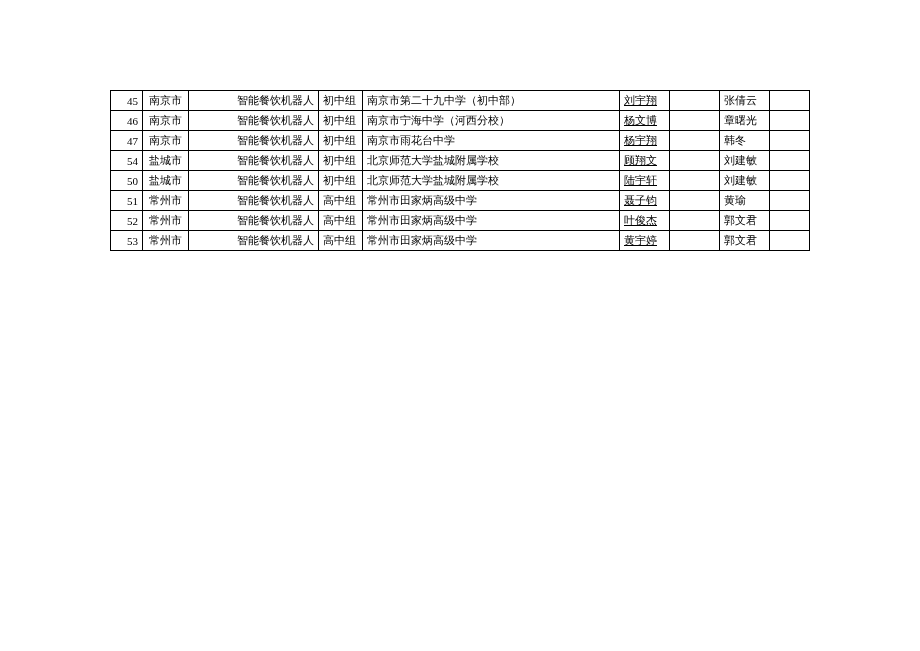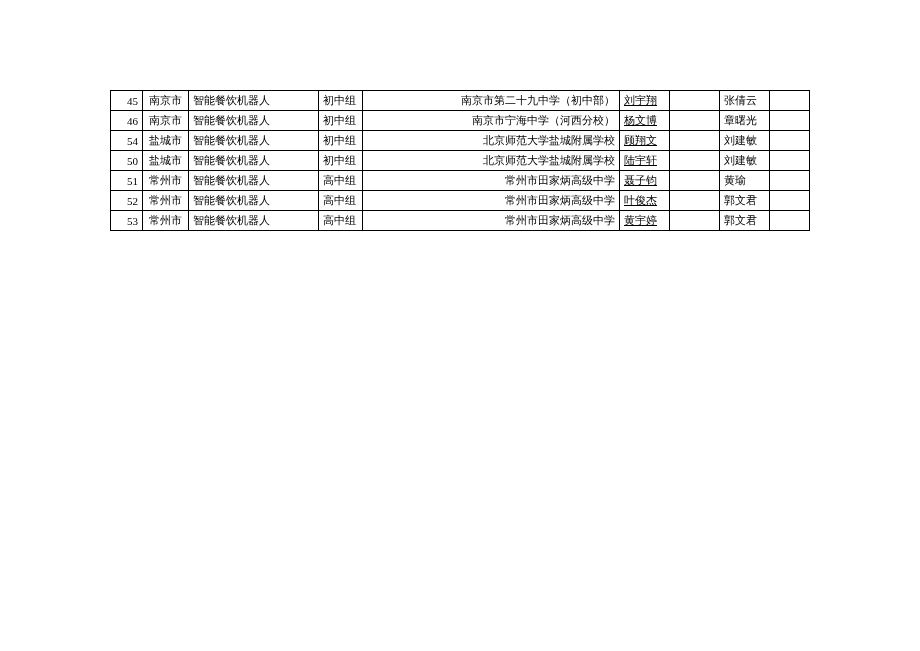--- a/index.html
+++ b/index.html
@@ -30,29 +30,29 @@
     .col-idx {
       width: 32px;
       text-align: right;
     }
     .col-city {
       width: 46px;
       text-align: center;
     }
     .col-category {
       width: 130px;
-      text-align: left;
+      text-align: right;
     }
     .col-group {
       width: 44px;
       text-align: left;
     }
     .col-school {
       width: 257px;
-      text-align: right;
+      text-align: left;
     }
     .col-student {
       width: 50px;
       text-align: left;
       text-decoration: underline;
     }
     .col-blank {
       width: 50px;
     }
     .col-teacher {
@@ -81,20 +81,31 @@
     </tr>
     <tr>
       <td class="col-idx">46</td>
       <td class="col-city">南京市</td>
       <td class="col-category">智能餐饮机器人</td>
       <td class="col-group">初中组</td>
       <td class="col-school">南京市宁海中学（河西分校）</td>
       <td class="col-student">杨文博</td>
       <td class="col-blank"></td>
       <td class="col-teacher">章曙光</td>
+      <td class="col-end"></td>
+    </tr>
+    <tr>
+      <td class="col-idx">47</td>
+      <td class="col-city">南京市</td>
+      <td class="col-category">智能餐饮机器人</td>
+      <td class="col-group">初中组</td>
+      <td class="col-school">南京市雨花台中学</td>
+      <td class="col-student">杨宇翔</td>
+      <td class="col-blank"></td>
+      <td class="col-teacher">韩冬</td>
       <td class="col-end"></td>
     </tr>
     <tr>
       <td class="col-idx">54</td>
       <td class="col-city">盐城市</td>
       <td class="col-category">智能餐饮机器人</td>
       <td class="col-group">初中组</td>
       <td class="col-school">北京师范大学盐城附属学校</td>
       <td class="col-student">顾翔文</td>
       <td class="col-blank"></td>

